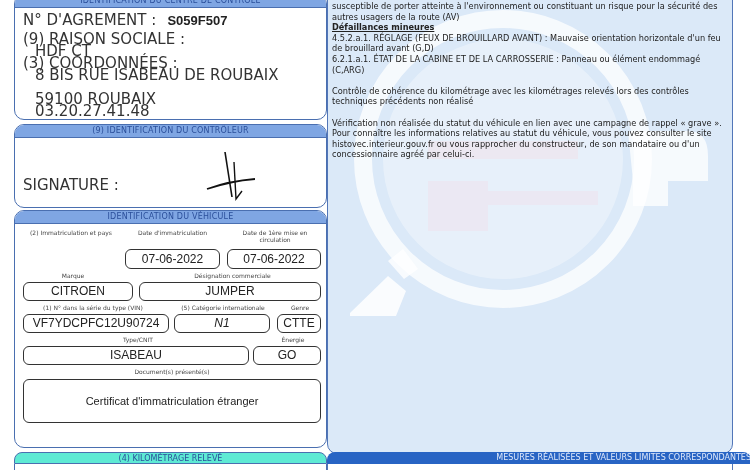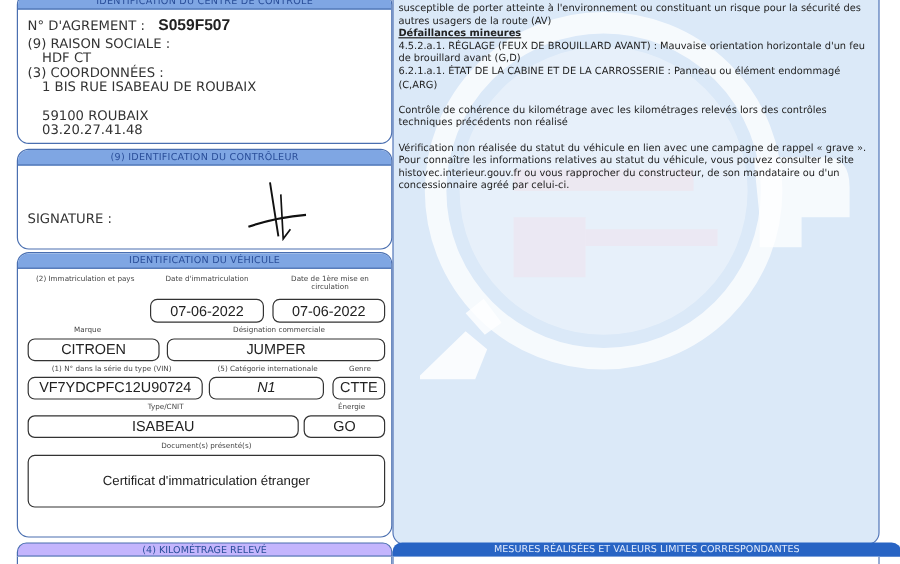--- a/index.html
+++ b/index.html
@@ -20,21 +20,21 @@
   .panel-head {
     background: #7fa6e3;
     color: #2b4f9a;
     font-size: 8px;
     text-align: center;
     height: 12px;
     line-height: 12px;
     letter-spacing: 0.2px;
     border-bottom: 1px solid #4a6fb0;
   }
-  .lbl { font-size: 11px; color: #333; }
+  .lbl { font-size: 15px; color: #333; }
   .row { position: absolute; white-space: nowrap; }
   .big { font-family: "Liberation Sans", sans-serif; font-size: 13px; font-weight: bold; color: #222; }
   .val { font-family: "Liberation Sans", sans-serif; font-size: 12.5px; color: #222; }
   .fieldlbl { position: absolute; font-size: 6px; color: #444; text-align: center; }
   .box {
     position: absolute; border: 1.3px solid #333; border-radius: 6px;
     box-sizing: border-box; text-align: center;
     font-family: "Liberation Sans", sans-serif; font-size: 12px; color: #222;
     background: #fff;
   }
@@ -50,50 +50,50 @@
     position: absolute; left: 4px; top: 10px; width: 395px;
     font-size: 8.2px; line-height: 10.6px; color: #222;
     font-family: "DejaVu Sans", sans-serif;
   }
   .right .txt p { margin: 0; }
   .right .txt .gap { height: 10.6px; }
   .u { font-weight: bold; text-decoration: underline; }
   .watermark { position: absolute; left: 0; top: 0; width: 406px; height: 464px; }
   .measure-head {
     position: absolute; left: 327px; top: 452px; width: 424px; height: 12px;
-    background: #2864c4; color: #dfe9fb; font-size: 8px; text-align: center; line-height: 12px;
+    background: #2864c4; color: #dfe9fb; font-size: 8px; text-align: right; line-height: 12px;
     border-radius: 8px 8px 0 0;
   }
   .measure-body {
     position: absolute; left: 327px; top: 464px; width: 406px; height: 10px;
     border-left: 1.5px solid #5276b8; border-right: 1.5px solid #5276b8; box-sizing: border-box; background:#fff;
   }
   .km-head {
     position: absolute; left: 14px; top: 452px; width: 313px; height: 12px;
-    background: #c4b5fd; color: #2b4f9a; font-size: 8px; text-align: center; line-height: 12px;
+    background: #5eead4; color: #2b4f9a; font-size: 8px; text-align: center; line-height: 12px;
     border-radius: 8px 8px 0 0; border: 1.5px solid #4a6fb0; box-sizing: border-box;
   }
   .km-body {
     position: absolute; left: 14px; top: 464px; width: 313px; height: 10px;
     border-left: 1.5px solid #4a6fb0; border-right: 1.5px solid #4a6fb0; box-sizing: border-box; background:#fff;
   }
 </style>
 </head>
 <body>
 
 <div class="panel" style="left:14px; top:-6px; width:313px; height:126px;">
   <div class="panel-head">IDENTIFICATION DU CENTRE DE CONTROLE</div>
   <div class="row" style="left:8px; top:15px;">
     <span class="lbl">N° D'AGREMENT :</span>
     <span class="big" style="margin-left:6px;">S059F507</span>
   </div>
   <div class="row lbl" style="left:8px; top:35px;">(9) RAISON SOCIALE :</div>
   <div class="row lbl" style="left:20px; top:47px;">HDF CT</div>
   <div class="row lbl" style="left:8px; top:59px;">(3) COORDONNÉES :</div>
-  <div class="row lbl" style="left:20px; top:71px;">1 BIS RUE ISABEAU DE ROUBAIX</div>
+  <div class="row lbl" style="left:20px; top:71px;">8 BIS RUE ISABEAU DE ROUBAIX</div>
   <div class="row lbl" style="left:20px; top:95px;">59100 ROUBAIX</div>
   <div class="row lbl" style="left:20px; top:107px;">03.20.27.41.48</div>
 </div>
 
 <div class="panel" style="left:14px; top:124px; width:313px; height:84px;">
   <div class="panel-head">(9) IDENTIFICATION DU CONTRÔLEUR</div>
   <div class="row lbl" style="left:8px; top:51px;">SIGNATURE :</div>
   <svg style="position:absolute; left:190px; top:22px;" width="60" height="55" viewBox="0 0 60 55">
     <path d="M20 5 L27 50" stroke="#111" stroke-width="1.6" fill="none"></path>
     <path d="M29 15 L31 52 L37 44" stroke="#111" stroke-width="1.4" fill="none"></path>

